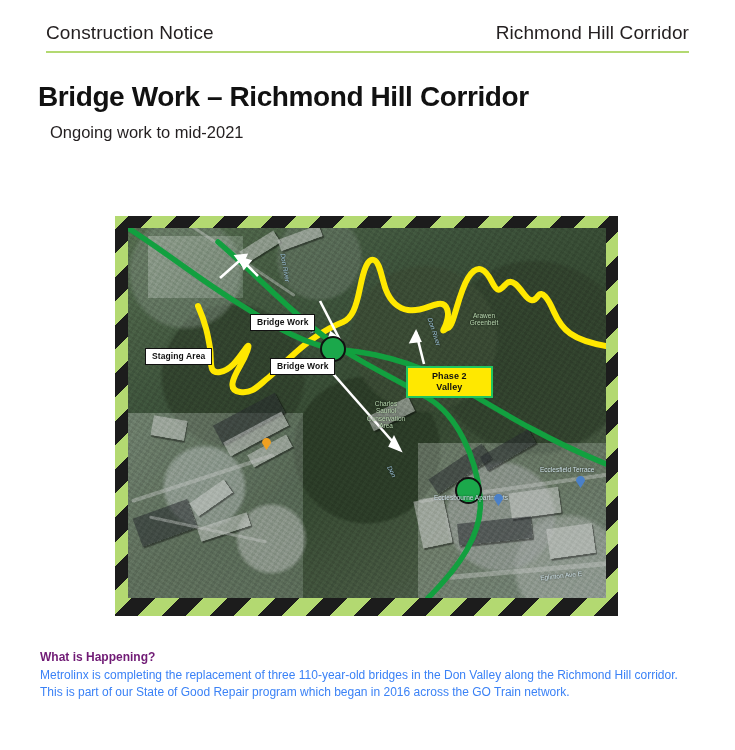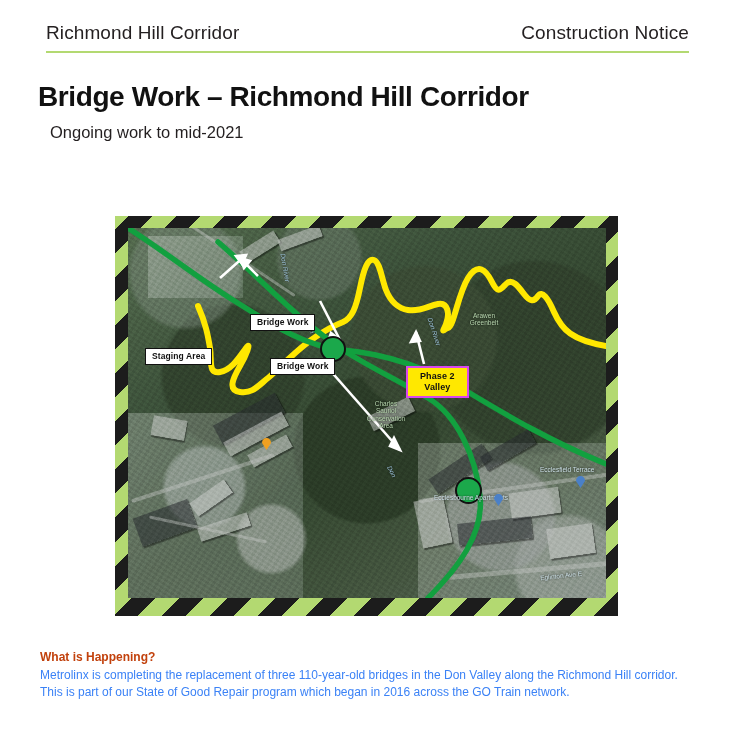--- a/index.html
+++ b/index.html
@@ -139,22 +139,22 @@
     font-weight: bold;
     color: #111111;
     padding: 3px 6px;
     white-space: nowrap;
     letter-spacing: .1px;
     line-height: 1.1;
     text-align: center;
   }
   .callout.yellow {
     background: #ffe800;
-    border: 2px solid #d946ef;
-    padding: 3px 12px;
+    border: 2px solid #22c55e;
+    padding: 3px 24px;
     font-size: 9px;
     line-height: 1.2;
   }
   .maplabel {
     position: absolute;
     font-size: 6.5px;
     color: #cfe3e8;
     text-shadow: 0 0 2px rgba(0,0,0,.9);
     white-space: nowrap;
     pointer-events: none;
@@ -174,37 +174,37 @@
   .pin.blue { background: #4a80c8; }
 
   
   .body-sect {
     position: absolute;
     left: 40px; top: 650px; width: 650px;
   }
   .body-head {
     font-size: 12px;
     font-weight: bold;
-    color: #c2410c;
+    color: #701a75;
     margin: 0 0 3px 0;
   }
   .body-para {
     font-size: 12px;
     color: #3b82f6;
     line-height: 1.42;
     margin: 0;
   }
 </style>
 </head>
 <body>
 
 <div class="header">
   <div class="header-row">
+    <span>Construction Notice</span>
     <span>Richmond Hill Corridor</span>
-    <span>Construction Notice</span>
   </div>
   <div class="header-rule"></div>
 </div>
 
 <div class="titleblock">
   <h1 class="doc-title">Bridge Work – Richmond Hill Corridor</h1>
   <p class="doc-sub2">Ongoing work to mid-2021</p>
 </div>
 
 <div class="map-frame">

